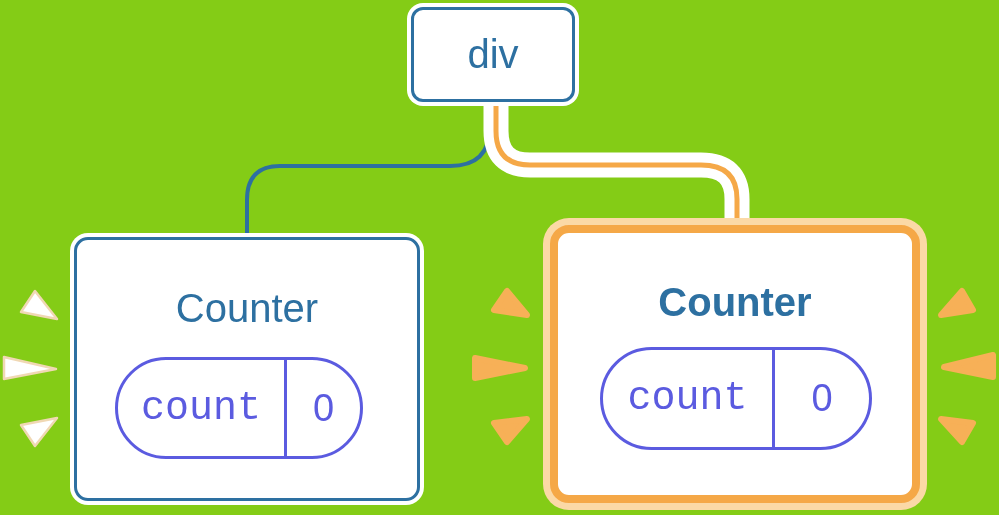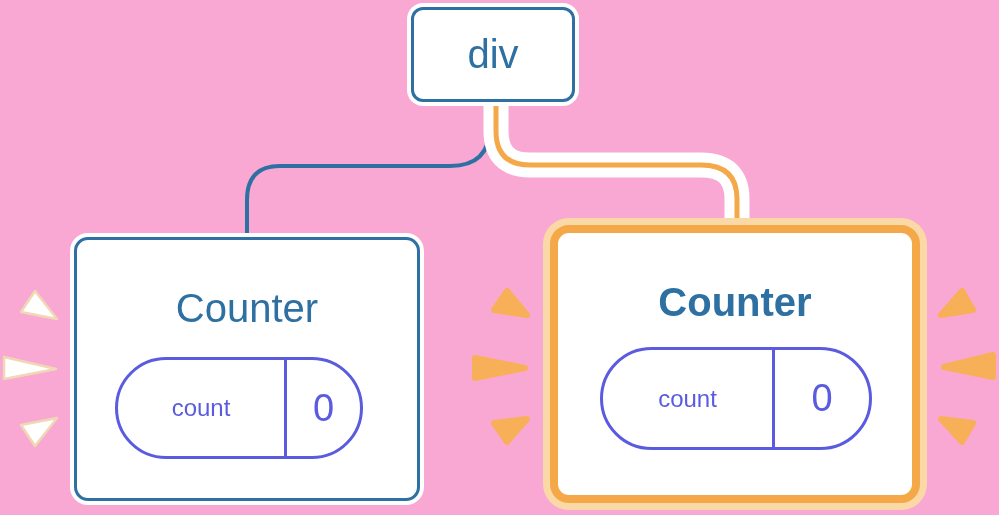--- a/index.html
+++ b/index.html
@@ -6,21 +6,21 @@
     --blue:#2d70a1;
     --purple:#5b5be0;
     --orange:#f5a847;
     --orange-light:#fbd9a6;
     --orange-spark:#f7b057;
     --spark-outline:#f0d8b4;
     --white:#ffffff;
   }
   *{margin:0;padding:0;box-sizing:border-box;}
   body{background:#ffffff;font-family:"Liberation Sans", sans-serif;}
-  .stage{position:relative;width:999px;height:515px;background:#f9a8d4;overflow:hidden;}
+  .stage{position:relative;width:999px;height:515px;background:#84cc16;overflow:hidden;}
   .edges{position:absolute;left:0;top:0;width:999px;height:515px;}
 
   .node{position:absolute;background:#fff;border-radius:12px;}
   .root-node{
     left:411px;top:7px;width:164px;height:95px;
     border:3.5px solid var(--blue);
     box-shadow:0 0 0 4px #fff;
     display:flex;align-items:center;justify-content:center;
     font-size:40px;color:var(--blue);
   }
@@ -48,21 +48,22 @@
   .state-pill{
     position:absolute;display:flex;align-items:stretch;
     border:3px solid var(--purple);border-radius:60px;
     background:#fff;overflow:hidden;
     color:var(--purple);
   }
   .pill-left{left:38px;top:117px;width:248px;height:102px;}
   .pill-right{left:42px;top:114px;width:272px;height:103px;}
   .state-key{
     flex:1;display:flex;align-items:center;justify-content:center;
-    font-size:24px;
+    font-size:40px;
+    font-family:Liberation Mono, monospace;
   }
   .state-value{
     display:flex;align-items:center;justify-content:center;
     border-left:3px solid var(--purple);
     font-size:38px;
   }
   .pill-left  .state-value{width:76px;}
   .pill-right .state-value{width:97px;}
 
   .edge-blue{stroke:var(--blue);stroke-width:4;fill:none;}

